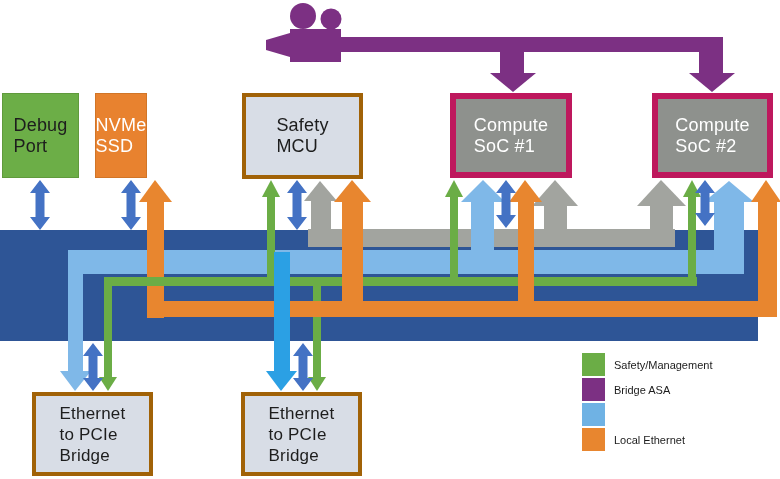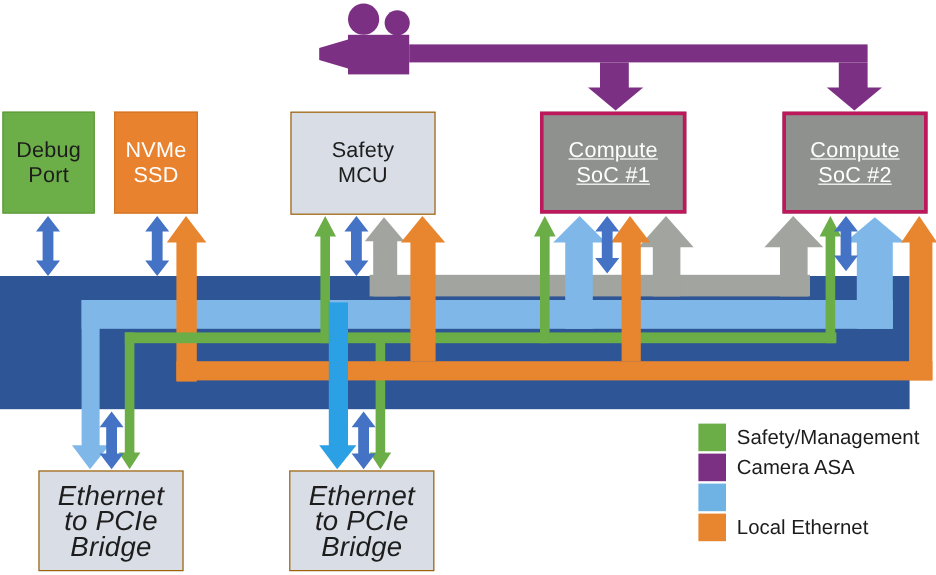--- a/index.html
+++ b/index.html
@@ -4,42 +4,42 @@
 <style>
   html,body{margin:0;padding:0;background:#ffffff;}
   #stage{
     position:relative;width:780px;height:479px;overflow:hidden;
     background:#ffffff;
     font-family:"Liberation Sans", sans-serif;
   }
   #wires{position:absolute;left:0;top:0;z-index:1;}
   .box{
     position:absolute;z-index:2;
-    display:flex;align-items:center;justify-content:center;text-align:center;
+    display:flex;align-items:center;justify-content:center;
     box-sizing:border-box;
   }
   .box .lbl{white-space:pre-line;font-size:18px;line-height:21px;letter-spacing:.2px;}
   .box-green{background:var(--c-debug-green);border:1px solid #609a3c;color:#1d1d1d;}
   .box-orange{background:var(--c-nvme-orange);border:1px solid #d17527;color:#ffffff;}
-  .box-light{background:var(--c-light-box);border:1px solid #a16207;color:#1d1d1d;}
-  .box-soc{background:var(--c-soc-fill);border:3px solid #be185d;color:#ffffff;text-decoration:underline;}
+  .box-light{background:var(--c-light-box);border:4px solid #a16207;color:#1d1d1d;}
+  .box-soc{background:var(--c-soc-fill);border:6px solid #be185d;color:#ffffff;}
 
   #b-debug {left:2px;  top:93px; width:77px; height:85px;}
-  #b-nvme  {left:95px; top:93px; width:70px; height:85px;}
+  #b-nvme  {left:95px; top:93px; width:52px; height:85px;}
   #b-safety{left:242px;top:93px; width:121px;height:86px;}
   #b-soc1  {left:450px;top:93px; width:122px;height:85px;}
   #b-soc2  {left:652px;top:93px; width:121px;height:85px;}
   #b-br1   {left:32px; top:392px;width:121px;height:84px;}
   #b-br2   {left:241px;top:392px;width:121px;height:84px;}
-  #b-br1 .lbl,#b-br2 .lbl{font-size:23px;line-height:21px;font-style:italic;}
+  #b-br1 .lbl,#b-br2 .lbl{font-size:17px;line-height:21px;}
 
   #legend{position:absolute;left:582px;top:353px;z-index:2;}
   .leg-row{display:flex;align-items:center;height:23px;margin-bottom:2px;}
   .leg-sw{width:23px;height:23px;flex:0 0 23px;margin-right:9px;}
-  .leg-lb{font-size:17px;color:#1c1c1c;white-space:nowrap;text-align:center;}
+  .leg-lb{font-size:11px;color:#1c1c1c;white-space:nowrap;text-align:center;}
 </style>
 </head>
 <body>
 
 <div id="stage">
 
   <svg id="wires" width="780" height="479" viewBox="0 0 780 479">
 
     <rect x="0" y="230" width="758" height="111" fill="var(--c-band)"></rect>
 
@@ -153,21 +153,21 @@
 Bridge</div>
   </div>
 
   <div id="legend">
     <div class="leg-row">
       <div class="leg-sw" style="background-color: rgb(107, 173, 70);"></div>
       <div class="leg-lb">Safety/Management</div>
     </div>
     <div class="leg-row">
       <div class="leg-sw" style="background-color: rgb(124, 48, 131);"></div>
-      <div class="leg-lb">Camera ASA</div>
+      <div class="leg-lb">Bridge ASA</div>
     </div>
     <div class="leg-row">
       <div class="leg-sw" style="background-color: rgb(111, 178, 228);"></div>
     </div>
     <div class="leg-row">
       <div class="leg-sw" style="background-color: rgb(232, 134, 47);"></div>
       <div class="leg-lb">Local Ethernet</div>
     </div>
   </div>
 

